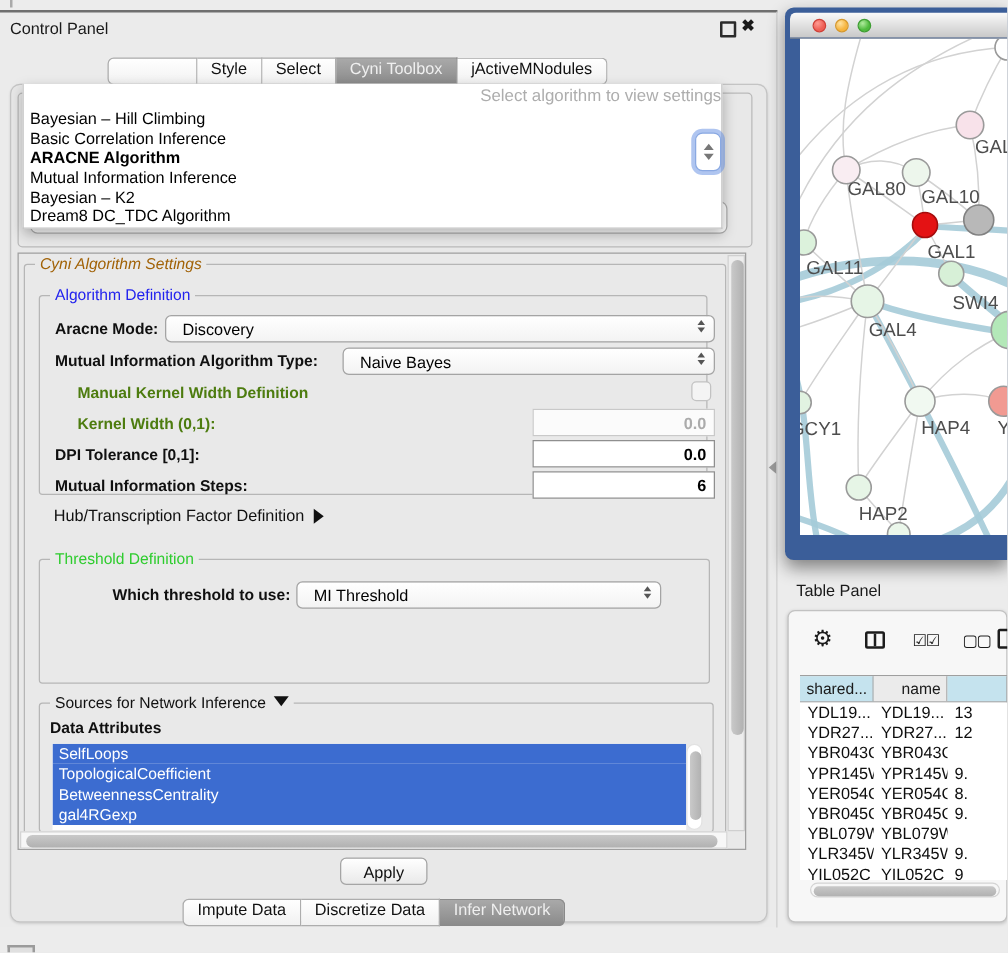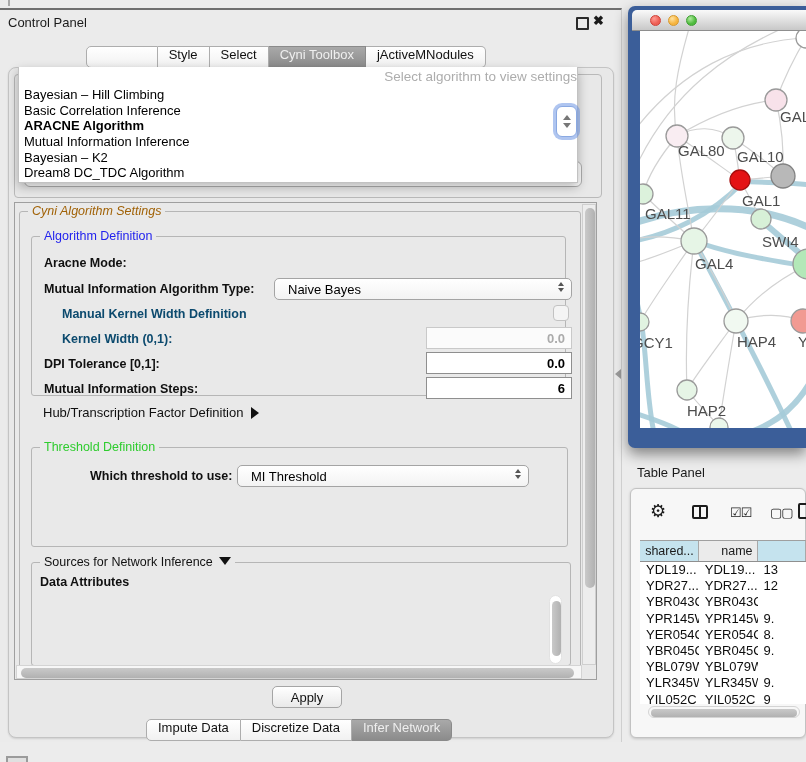--- a/index.html
+++ b/index.html
@@ -38,21 +38,21 @@
       border-radius:6px;box-shadow:0 0 0 3px rgba(96,140,225,0.5);z-index:60;box-sizing:border-box;
       display:flex;flex-direction:column;align-items:center;justify-content:center;gap:3px;}
   .tri-up{width:0;height:0;border-left:4px solid transparent;border-right:4px solid transparent;border-bottom:5px solid #777;}
   .tri-dn{width:0;height:0;border-left:4px solid transparent;border-right:4px solid transparent;border-top:5px solid #777;}
   
   #settings{position:absolute;left:14px;top:192px;width:583px;height:478px;background:#e9e9e9;
       border:1px solid #9f9f9f;box-sizing:border-box;overflow:hidden;}
   .group{position:absolute;border:1px solid #b6b6b6;border-radius:3px;box-sizing:border-box;}
   .group-title{position:absolute;top:-8px;left:8px;background:#e9e9e9;padding:0 4px;font-size:12.5px;white-space:nowrap;}
   .lbl{position:absolute;font-size:12.5px;font-weight:bold;color:#101010;white-space:nowrap;}
-  .lbl.dis{color:#0c4a6e;padding-left:18px;}
+  .lbl.dis{color:#4d7c0f;padding-left:18px;}
   .combo{position:absolute;height:22px;background:linear-gradient(#ffffff,#f3f3f3);border:1px solid #a4a4a4;border-radius:5px;
       box-sizing:border-box;display:flex;align-items:center;font-size:13px;color:#000;padding-left:13px;}
   .combo .arrows{position:absolute;right:7px;top:3px;display:flex;flex-direction:column;gap:2px;}
   .combo .arrows .u{width:0;height:0;border-left:3.5px solid transparent;border-right:3.5px solid transparent;border-bottom:4.5px solid #555;}
   .combo .arrows .d{width:0;height:0;border-left:3.5px solid transparent;border-right:3.5px solid transparent;border-top:4.5px solid #555;}
   .field{position:absolute;height:22px;box-sizing:border-box;border:1px solid #8f8f8f;background:#fff;
       font-size:13px;color:#000;text-align:right;padding:0 6px;font-family:"Liberation Sans",sans-serif;font-weight:bold;}
   .field.dis{border:1px solid #c9c9c9;background:#fbfbfb;color:#ababab;}
   .checkbox{position:absolute;width:16px;height:16px;border:1px solid #c2c2c2;border-radius:4px;background:#f4f4f4;box-sizing:border-box;}
   .expander{position:absolute;font-size:13px;color:#101010;white-space:nowrap;}
@@ -174,20 +174,27 @@
 
     <div id="settings">
 
       <div class="group" style="left:4px;top:8px;width:562px;height:660px;">
         <span class="group-title" style="color:#a16207;font-style:italic;">Cyni Algorithm Settings</span>
       </div>
 
       <div class="group" style="left:16px;top:33px;width:535px;height:160px;">
         <span class="group-title" style="color:#2222ee;">Algorithm Definition</span>
         <span class="lbl" style="left:12px;top:19px;">Aracne Mode:</span>
+        <div class="combo" style="left:100px;top:15px;width:440px;">
+          <span>Discovery</span>
+          <span class="arrows">
+              <span class="u"></span>
+              <span class="d"></span>
+            </span>
+        </div>
         <span class="lbl" style="left:12px;top:45px;">Mutual Information Algorithm Type:</span>
         <div class="combo" style="left:242px;top:41px;width:298px;">
           <span>Naive Bayes</span>
           <span class="arrows">
               <span class="u"></span>
               <span class="d"></span>
             </span>
         </div>
         <span class="lbl dis" style="left:12px;top:70px;">Manual Kernel Width Definition</span>
         <div class="checkbox" style="left:521px;top:68px;"></div>
@@ -211,20 +218,26 @@
           <span class="arrows">
               <span class="u"></span>
               <span class="d"></span>
             </span>
         </div>
       </div>
 
       <div class="group" style="left:16px;top:359px;width:540px;height:104px;">
         <span class="group-title" style="color:#111;"><span>Sources for Network Inference</span><span class="tri-down"></span></span>
         <span class="lbl" style="left:8px;top:12px;">Data Attributes</span>
+        <div id="attr-list" style="left:10px;top:32px;width:507px;height:69px;">
+            <div class="attr-item" style="background: rgb(60, 108, 208);">SelfLoops</div>
+            <div class="attr-item" style="background: rgb(60, 108, 208);">TopologicalCoefficient</div>
+            <div class="attr-item" style="background: rgb(60, 108, 208);">BetweennessCentrality</div>
+            <div class="attr-item" style="background: rgb(60, 108, 208);">gal4RGexp</div>
+          </div>
         <div class="sb-track-v" style="left:517px;top:32px;width:13px;height:69px;background:#fff;border-color:#e2e2e2;">
           <div class="sb-thumb-v" style="left:2px;top:5px;width:9px;height:55px;"></div>
         </div>
       </div>
 
       <div class="sb-track-v" style="left:567px;top:1px;width:14px;height:461px;background:#ededed;border-color:#cfcfcf;border-radius:0;">
         <div class="sb-thumb-v" style="left:2px;top:3px;width:10px;height:380px;"></div>
       </div>
       <div class="sb-track-h" style="left:1px;top:462px;width:566px;height:14px;border-radius:0;">
         <div class="sb-thumb-h" style="left:4px;top:2px;width:553px;height:10px;"></div>

